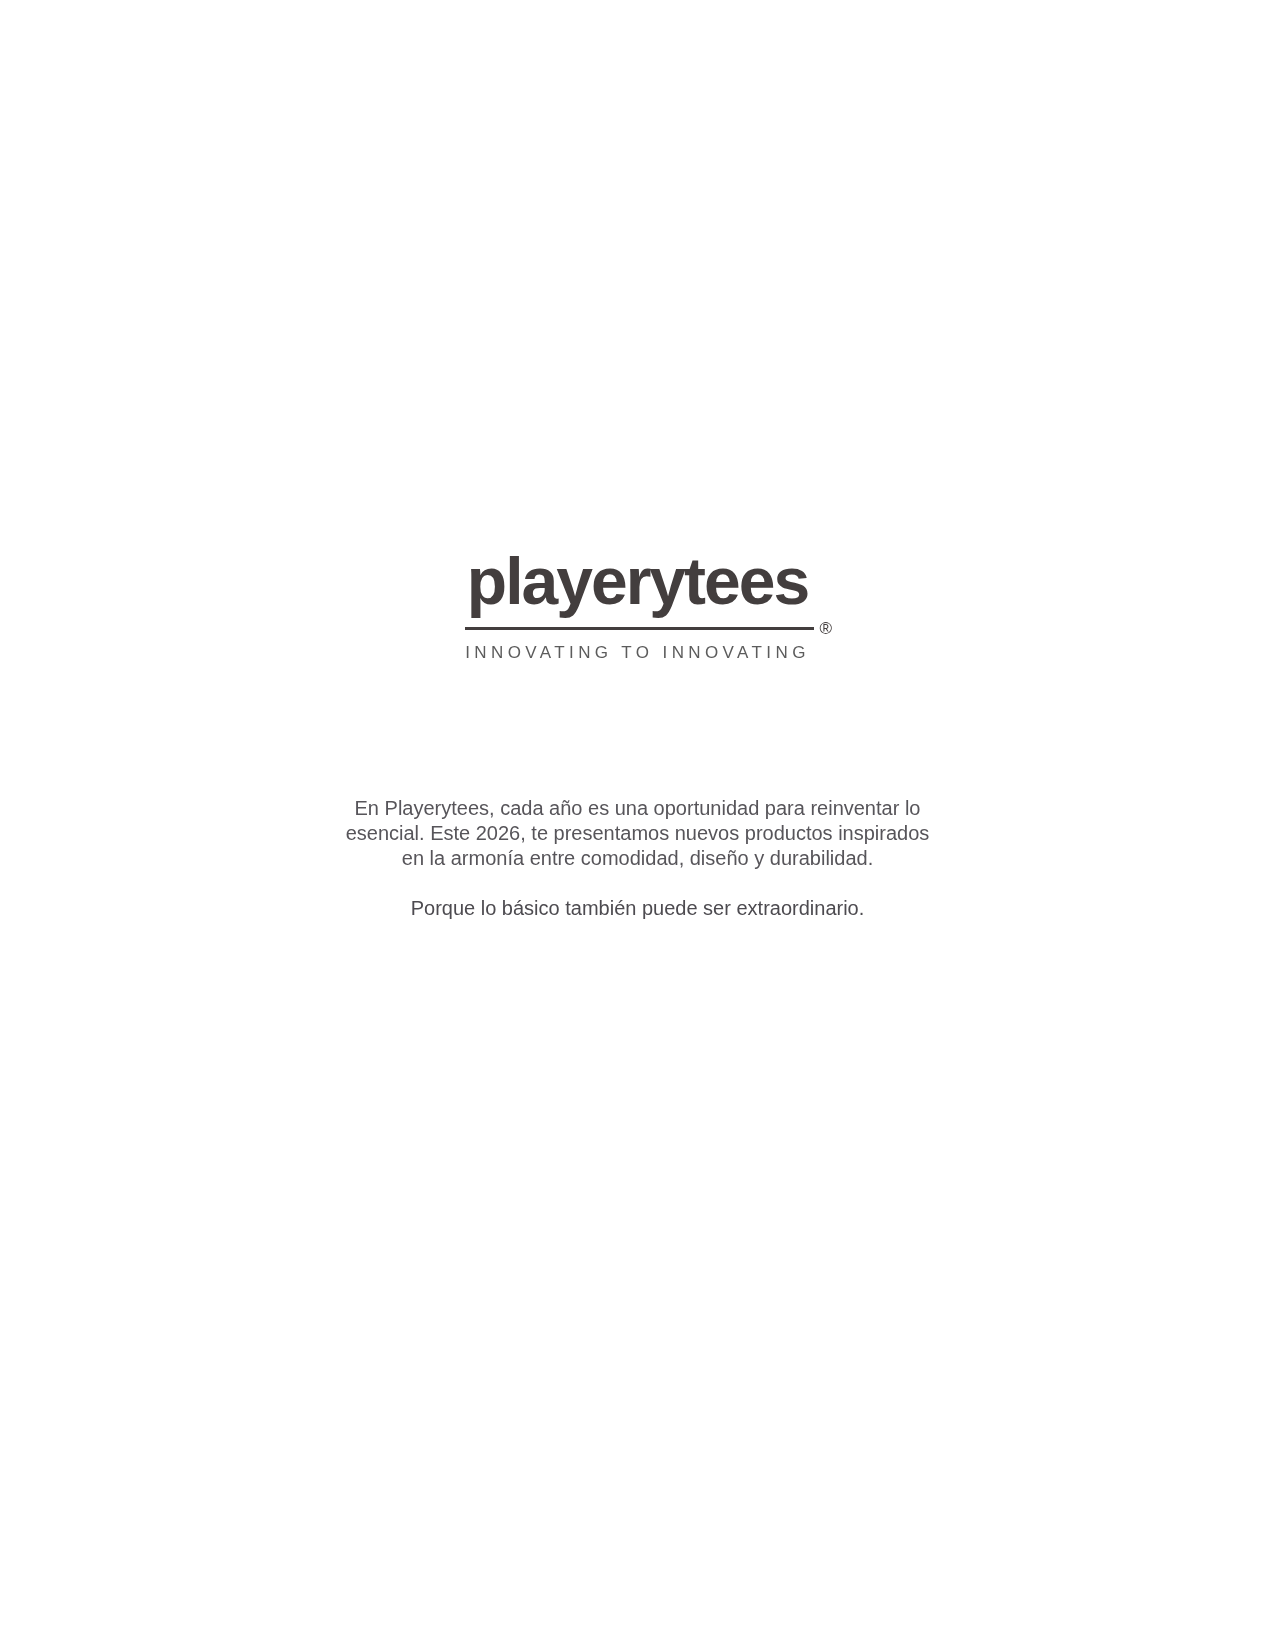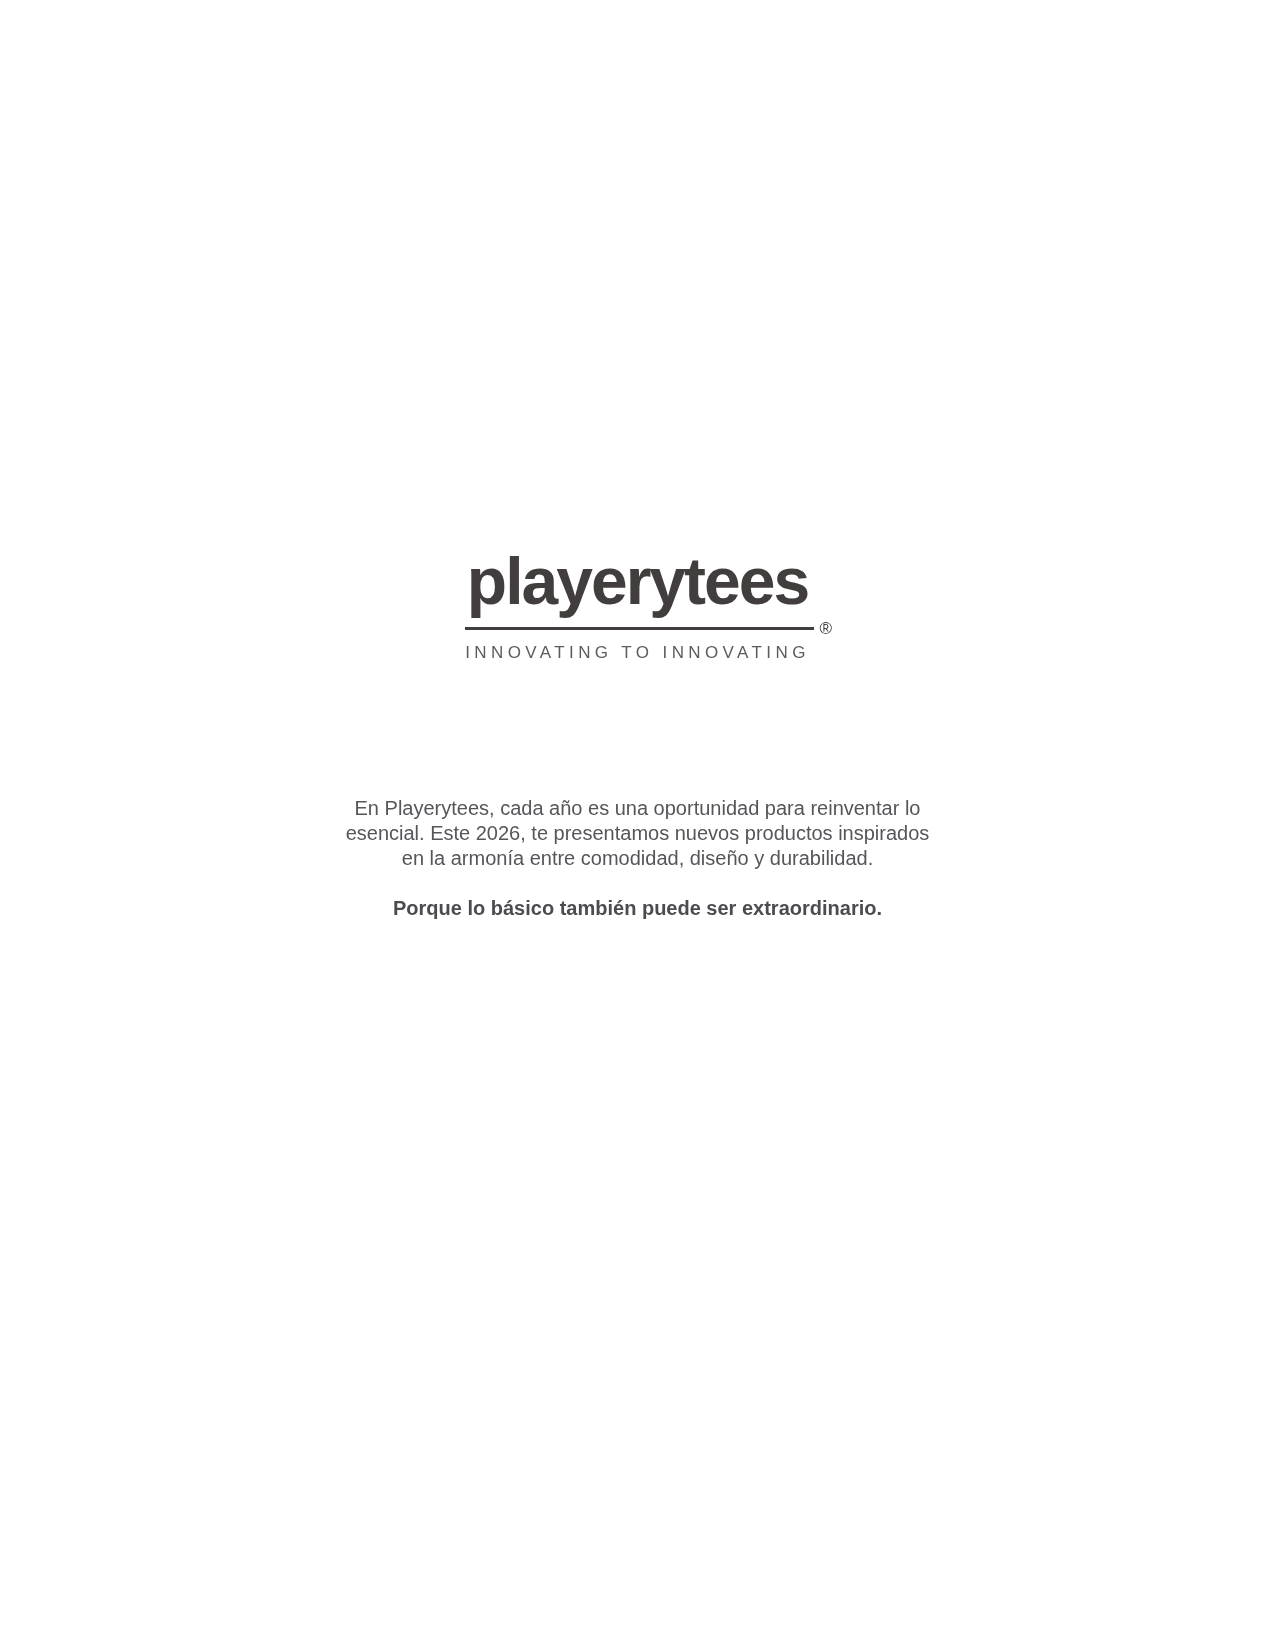--- a/index.html
+++ b/index.html
@@ -69,21 +69,21 @@
     text-align: center;
     color: #57555a;
     font-size: 20px;
     line-height: 25px;
   }
   .intro p {
     white-space: pre-line;
     margin-bottom: 25px;
   }
   .intro p.emphasis {
-    font-weight: 700;
+    font-weight: 400;
     color: #4d4b50;
   }
 </style>
 </head>
 <body>
 
 <div class="page">
 
   <div class="logo">
     <div class="wordmark">playerytees</div>

